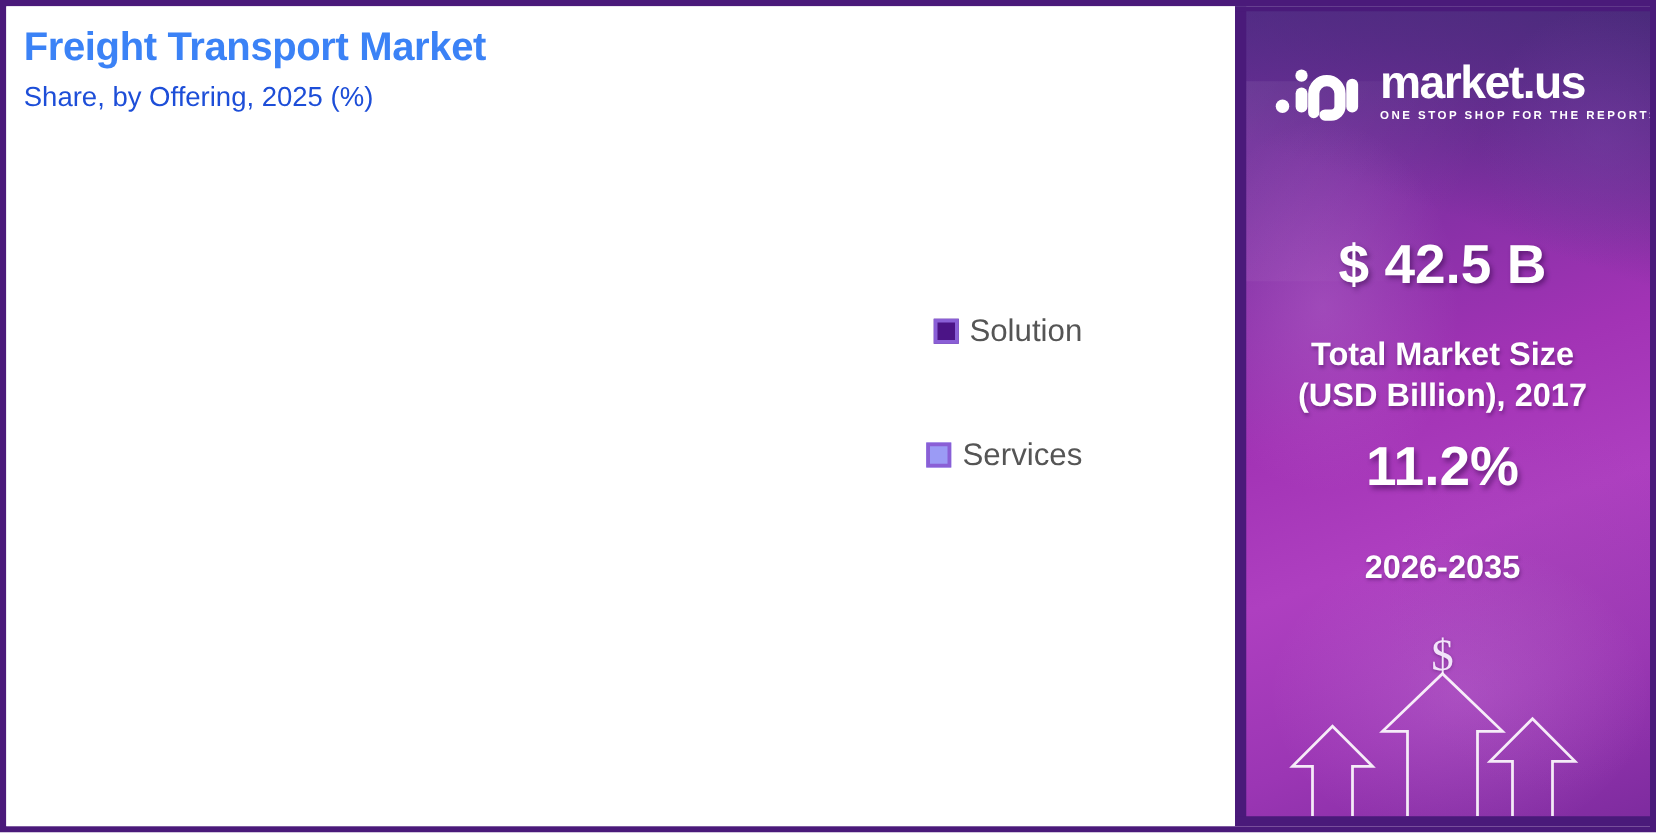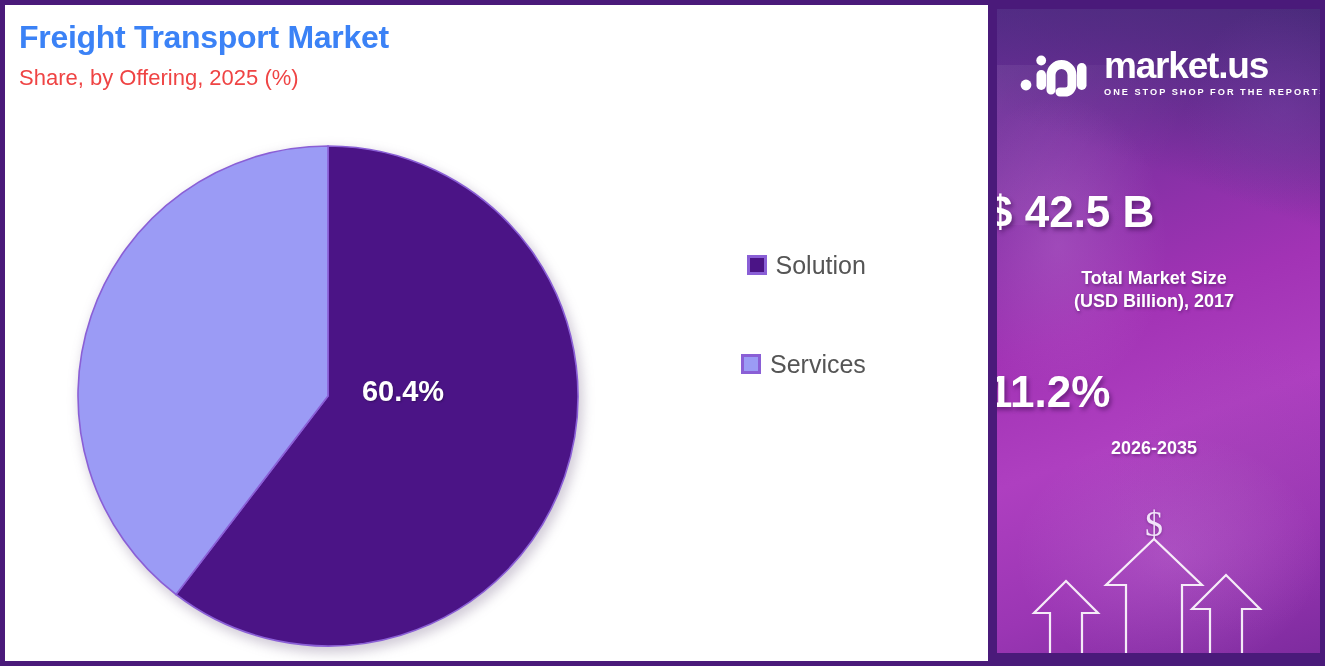--- a/index.html
+++ b/index.html
@@ -22,21 +22,21 @@
     background:#ffffff;
   }
   #page-title{
     position:absolute;left:14px;top:14px;
     font-size:32px;font-weight:bold;color:#3b82f6;
     letter-spacing:-0.3px;
     white-space:nowrap;
   }
   #page-subtitle{
     position:absolute;left:14px;top:60px;
-    font-size:22px;font-weight:400;color:#ef4444;
+    font-size:22px;font-weight:400;color:#1d4ed8;
     white-space:nowrap;
   }
 
   
   #pie-wrap{
     position:absolute;left:68px;top:136px;width:510px;height:510px;
   }
   #pie-shadow{
     position:absolute;left:6px;top:8px;width:504px;height:504px;
     border-radius:50%;
@@ -98,34 +98,34 @@
     font-size:37px;font-weight:bold;color:#ffffff;line-height:.95;
     letter-spacing:-1.2px;white-space:nowrap;
   }
   #logo-tagline{
     font-size:9.2px;font-weight:bold;color:#ffffff;
     letter-spacing:2.0px;white-space:nowrap;margin-top:4px;text-align:right;
   }
 
   
   .stat-big{
-    position:absolute;width:332px;
+    position:absolute;width:332px;text-align:center;
     font-size:44px;font-weight:bold;color:#ffffff;
     text-shadow:2px 3px 4px rgba(40,0,60,.45);
     white-space:nowrap;
   }
   .stat-sub{
     position:absolute;width:332px;text-align:center;
-    font-size:18px;font-weight:bold;color:#ffffff;
+    font-size:26px;font-weight:bold;color:#ffffff;
     line-height:1.28;
     text-shadow:1px 2px 3px rgba(40,0,60,.35);
   }
   #market-size-value{top:182px;}
   #market-size-caption{top:262px;}
-  #cagr-value{top:362px;}
+  #cagr-value{top:344px;}
   #cagr-caption{top:432px;}
 
   
   #dollar-sign{
     position:absolute;width:332px;text-align:center;top:498px;
     font-size:36px;font-weight:400;color:#f2e4fa;
     font-family:"Liberation Serif", serif;
     text-shadow:0 1px 3px rgba(40,0,60,.35);
   }
   #arrows{position:absolute;left:0;bottom:8px;width:332px;height:130px;}
@@ -133,30 +133,20 @@
 </head>
 <body>
 
 <div id="root">
 
   <div id="chart-panel">
 
     <div id="page-title">Freight Transport Market</div>
     <div id="page-subtitle">Share, by Offering, 2025 (%)</div>
 
-    <div id="pie-wrap">
-      <div id="pie-shadow"></div>
-      <svg id="pie-svg" width="510" height="510" viewBox="0 0 510 510">
-        <g id="slice-group">
-            <path d="M 255 255 L 255.00 5.00 A 250 250 0 1 1 103.02 453.50 Z" fill="#4B1486" stroke="#8A5FD6" stroke-width="1.6"></path>
-            <path d="M 255 255 L 103.02 453.50 A 250 250 0 0 1 255.00 5.00 Z" fill="#9B9BF5" stroke="#8A5FD6" stroke-width="1.6"></path>
-          </g>
-      </svg>
-      <div id="pie-label-solution">60.4%</div>
-    </div>
 
     <div id="legend">
       <div class="legend-row">
         <span class="legend-swatch" style="background: rgb(75, 20, 134);"></span>
         <span class="legend-label">Solution</span>
       </div>
       <div class="legend-row">
         <span class="legend-swatch" style="background: rgb(155, 155, 245);"></span>
         <span class="legend-label">Services</span>
       </div>

